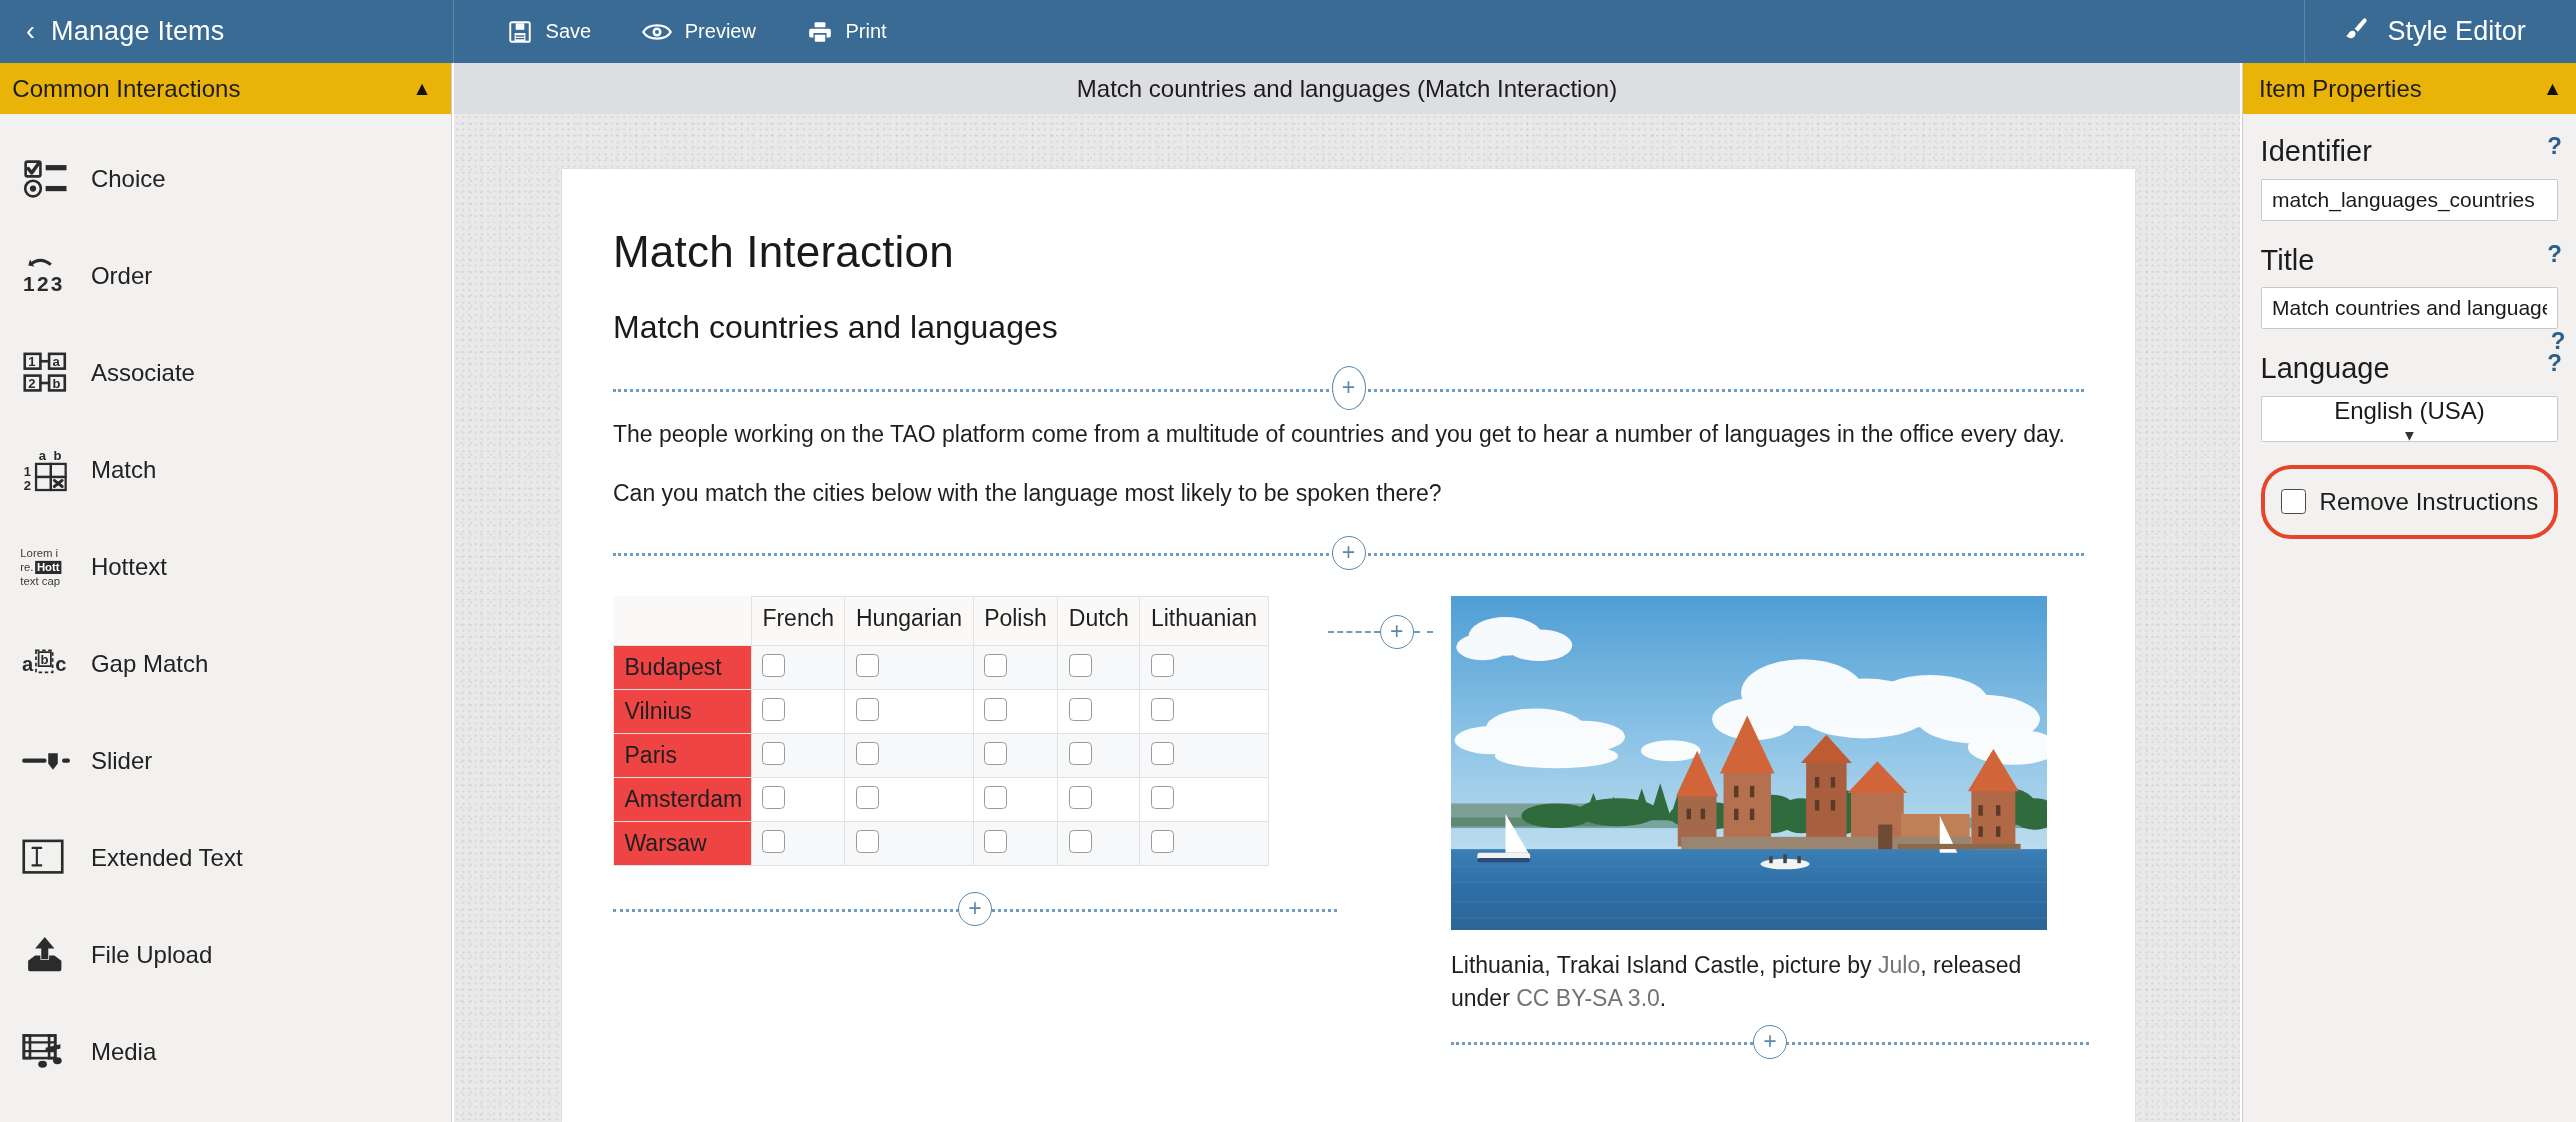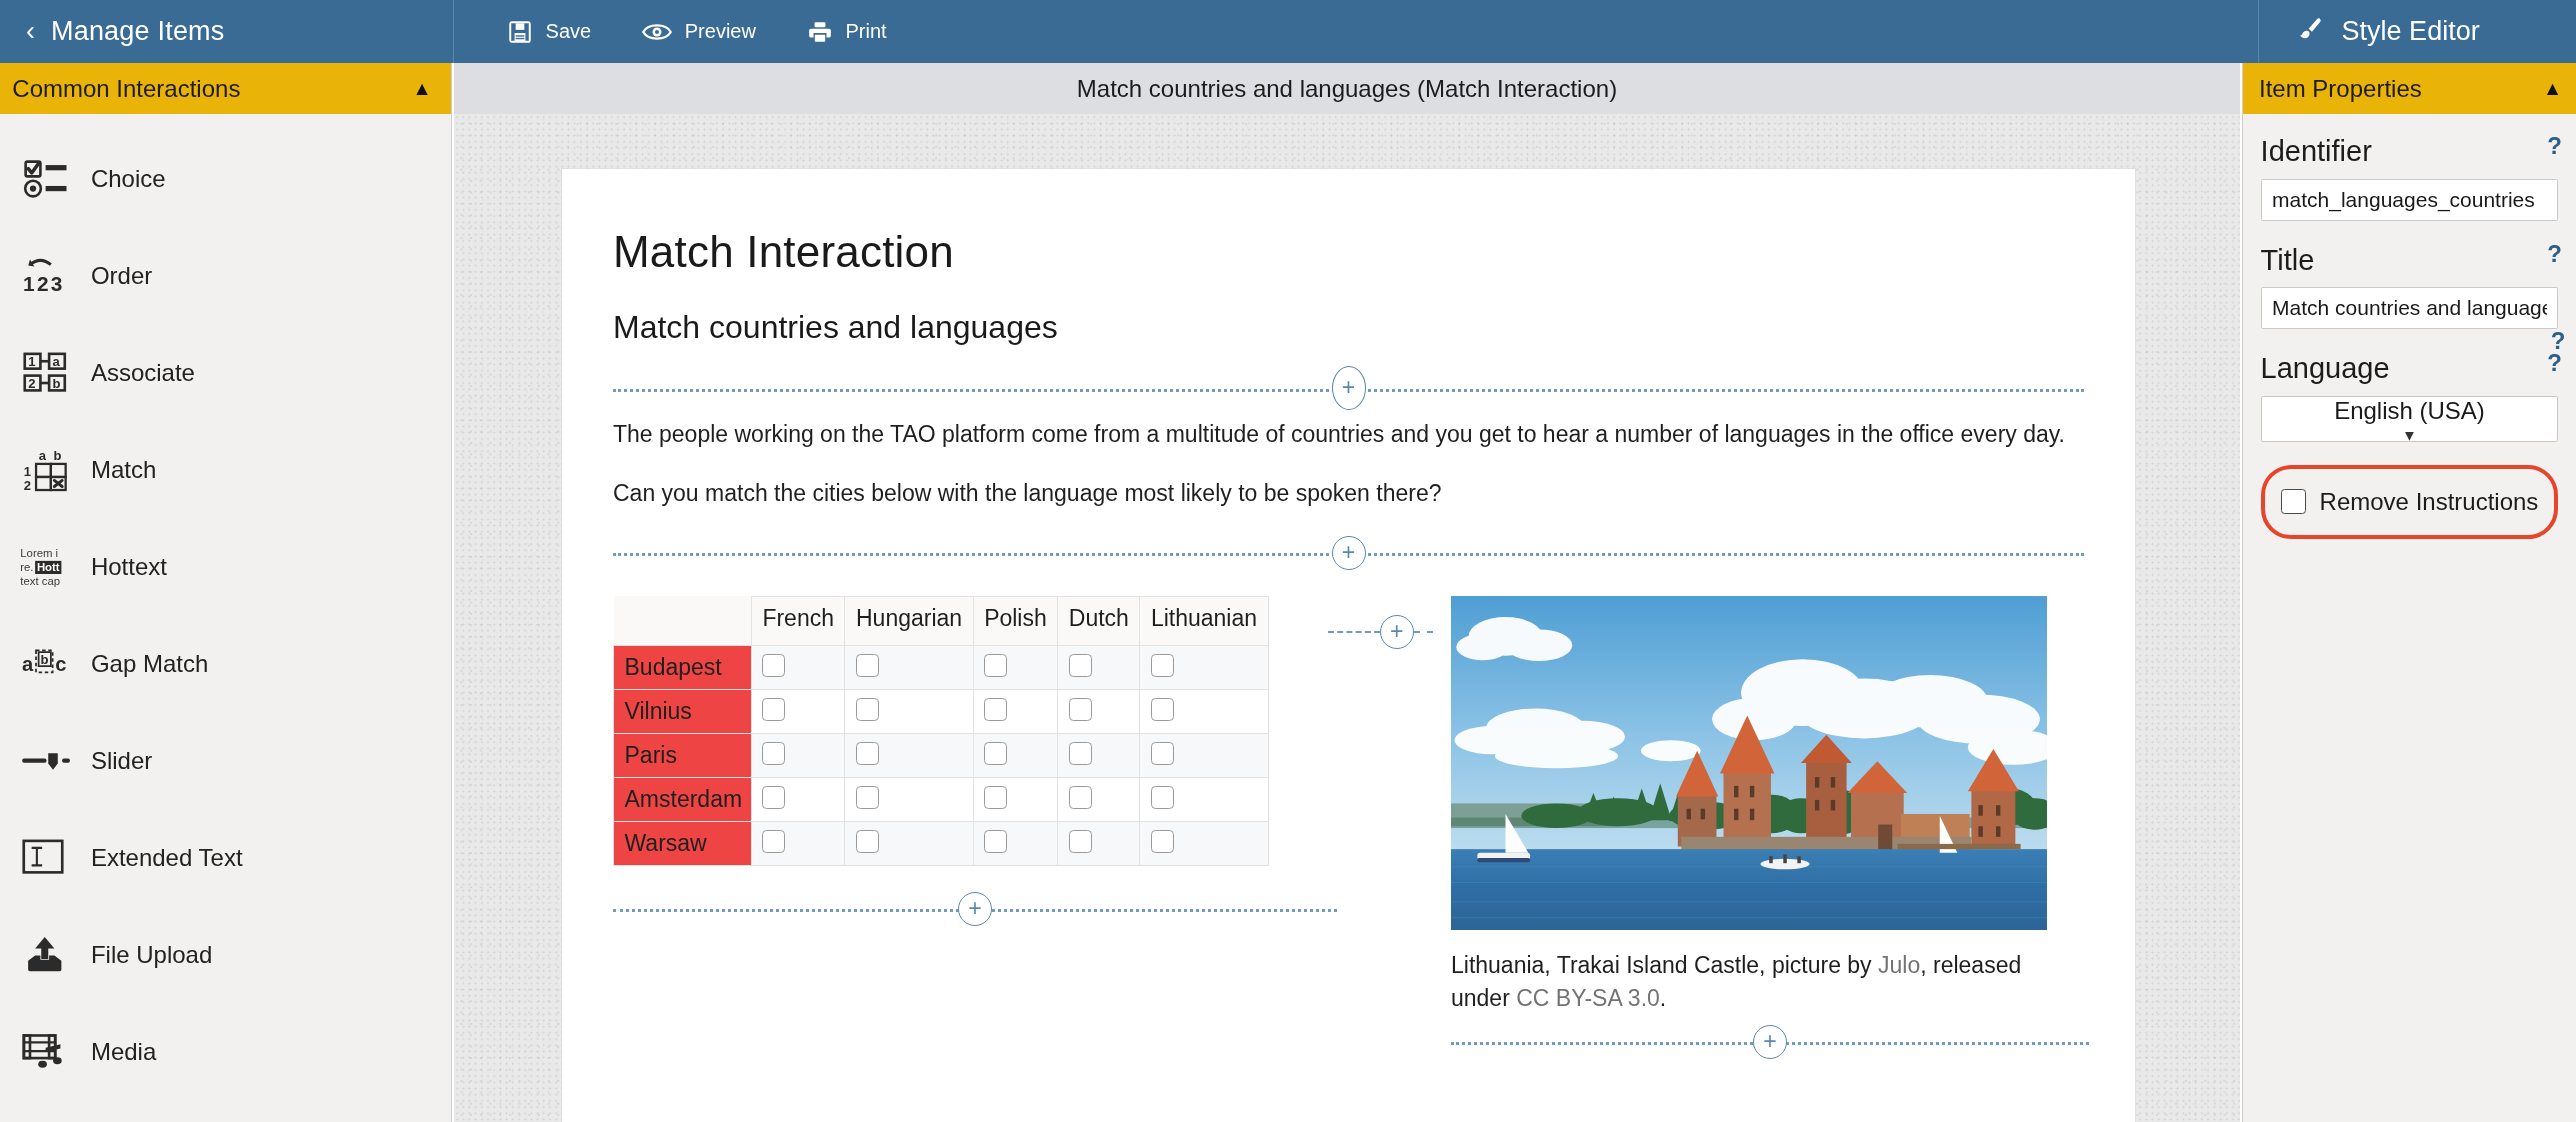--- a/index.html
+++ b/index.html
@@ -12,21 +12,21 @@
   .app{position:relative;width:2576px;height:1123px;}
 
   
   .topbar{position:absolute;left:0;top:0;width:2576px;height:63px;background:#3a6b94;display:flex;align-items:stretch;}
   .tb-left{width:454px;display:flex;align-items:center;gap:16px;padding-left:26px;box-sizing:border-box;border-right:1.8px solid #5d87a8;}
   .tb-back{color:#fff;font-size:27px;line-height:1;font-weight:400;}
   .tb-back-label{color:#fff;font-size:27px;letter-spacing:0.2px;}
   .tb-mid{flex:1;display:flex;align-items:center;gap:0;padding-left:35px;}
   .tb-btn{display:flex;align-items:center;gap:13px;padding:0 33px 0 17.6px;height:73px;color:#ffffff;font-size:20px;cursor:pointer;}
   .tb-btn svg{display:block;}
-  .tb-right{width:318px;display:flex;align-items:center;gap:17.6px;padding-left:37px;box-sizing:border-box;border-left:1.8px solid #5d87a8;}
+  .tb-right{width:272px;display:flex;align-items:center;gap:17.6px;padding-left:37px;box-sizing:border-box;border-left:1.8px solid #5d87a8;}
   .tb-right span.lbl{color:#fff;font-size:27px;}
 
   
   .left{position:absolute;left:0;top:63px;width:452px;height:1060px;background:#f2f1ef;border-right:1.8px solid #cfcfcf;box-sizing:border-box;}
   .panel-head{height:51px;background:#eab308;display:flex;align-items:center;justify-content:space-between;padding:0 19.3px 0 12.3px;box-sizing:border-box;}
   .panel-head .t{font-size:24px;color:#1c1c1c;}
   .chev{font-size:19.3px;color:#111;line-height:1;}
   .left-list{padding-top:16px;}
   .li{display:flex;align-items:center;gap:17.6px;height:97px;padding-left:19.3px;box-sizing:border-box;cursor:pointer;}
   .li .ic{width:54px;min-width:54px;height:54px;display:flex;align-items:center;justify-content:center;}

